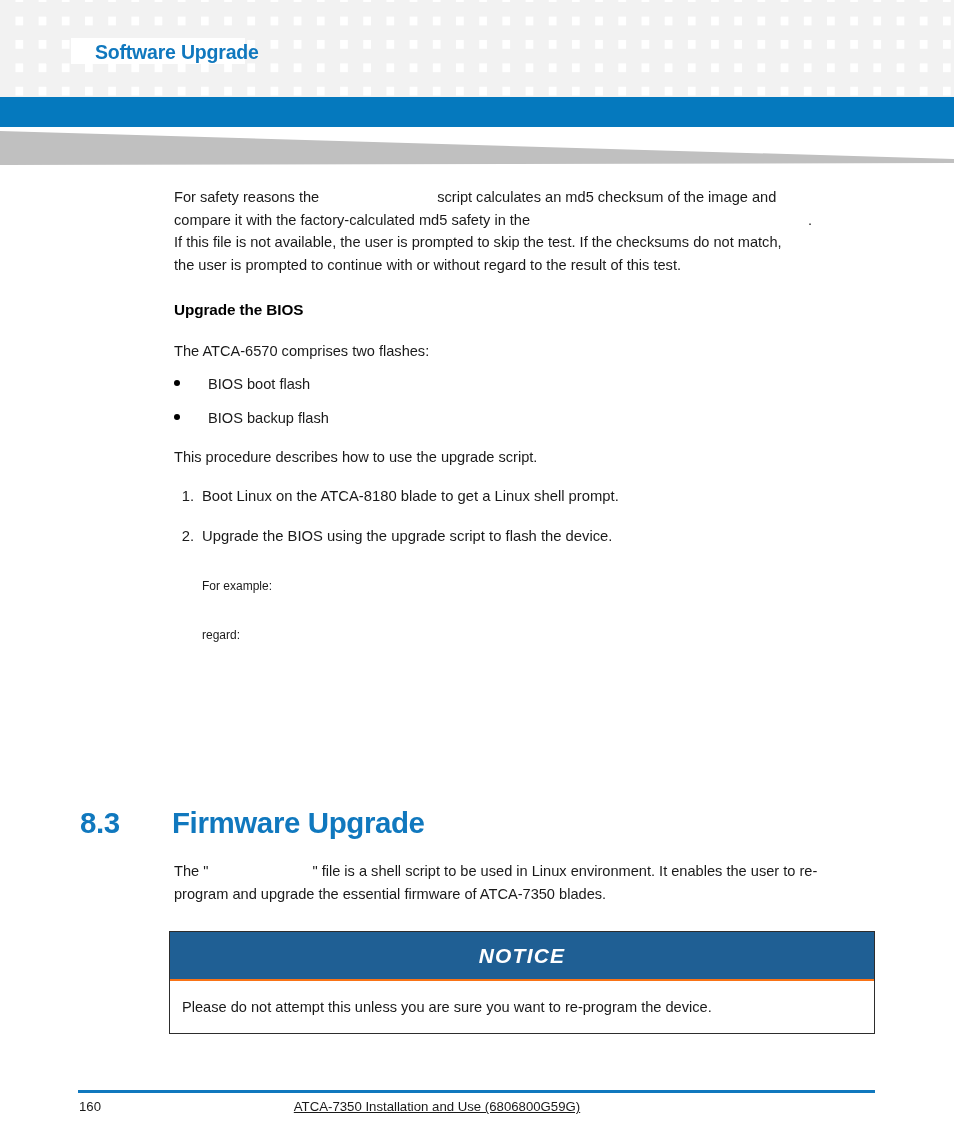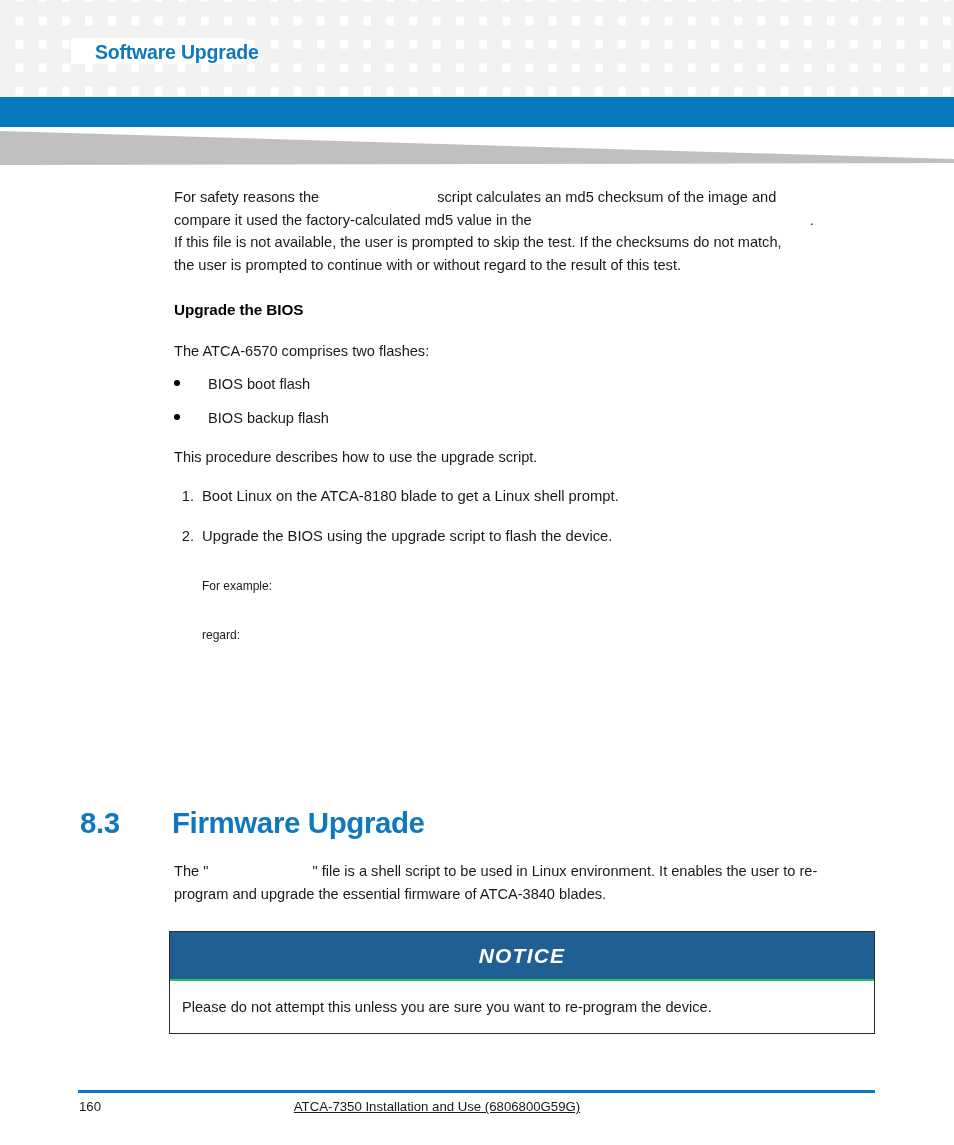--- a/index.html
+++ b/index.html
@@ -188,21 +188,21 @@
     border: 1px solid #2d2d2d;
     box-sizing: border-box;
     background: #ffffff;
   }
   .notice-head {
     height: 47px;
     background: #1F5F94;
     display: flex;
     align-items: center;
     justify-content: center;
-    border-bottom: 2px solid #22c55e;
+    border-bottom: 2px solid #f97316;
   }
   .notice-head-label {
     color: #ffffff;
     font-weight: bold;
     font-style: italic;
     font-size: 21px;
     letter-spacing: 1.2px;
   }
   .notice-body {
     height: 52px;
@@ -426,21 +426,21 @@
   </svg>
 </div>
 
 <div class="content">
 
   <div class="para" style="top:186px;">
     <div>
       <span>For safety reasons the</span><span class="redact" style="width:118px;"></span><span>script calculates an md5 checksum of the image and</span>
     </div>
     <div>
-      <span>compare it used the factory-calculated md5 value in the</span><span class="redact" style="width:278px;"></span><span>.</span>
+      <span>compare it with the factory-calculated md5 safety in the</span><span class="redact" style="width:278px;"></span><span>.</span>
     </div>
     <div>If this file is not available, the user is prompted to skip the test. If the checksums do not match,</div>
     <div>the user is prompted to continue with or without regard to the result of this test.</div>
   </div>
 
   <div class="sub-head" style="top:301px;">Upgrade the BIOS</div>
 
   <div class="para" style="top:340px;">The ATCA-6570 comprises two flashes:</div>
 
   <div class="bullet-row" style="top:373px;">
@@ -467,21 +467,21 @@
   <div class="indent-line" style="top:624px;">regard:</div>
 
   <div class="section-title" style="color: rgb(16, 120, 190);">
     <span class="section-num">8.3</span><span>Firmware Upgrade</span>
   </div>
 
   <div class="para" style="top:860px;">
     <div>
       <span>The "</span><span class="redact" style="width:104px;"></span><span>" file is a shell script to be used in Linux environment. It enables the user to re-</span>
     </div>
-    <div>program and upgrade the essential firmware of ATCA-3840 blades.</div>
+    <div>program and upgrade the essential firmware of ATCA-7350 blades.</div>
   </div>
 
   <div class="notice-box">
     <div class="notice-head" style="background: rgb(31, 95, 148);">
       <span class="notice-head-label">NOTICE</span>
     </div>
     <div class="notice-body">
       <span>Please do not attempt this unless you are sure you want to re-program the device.</span>
     </div>
   </div>

